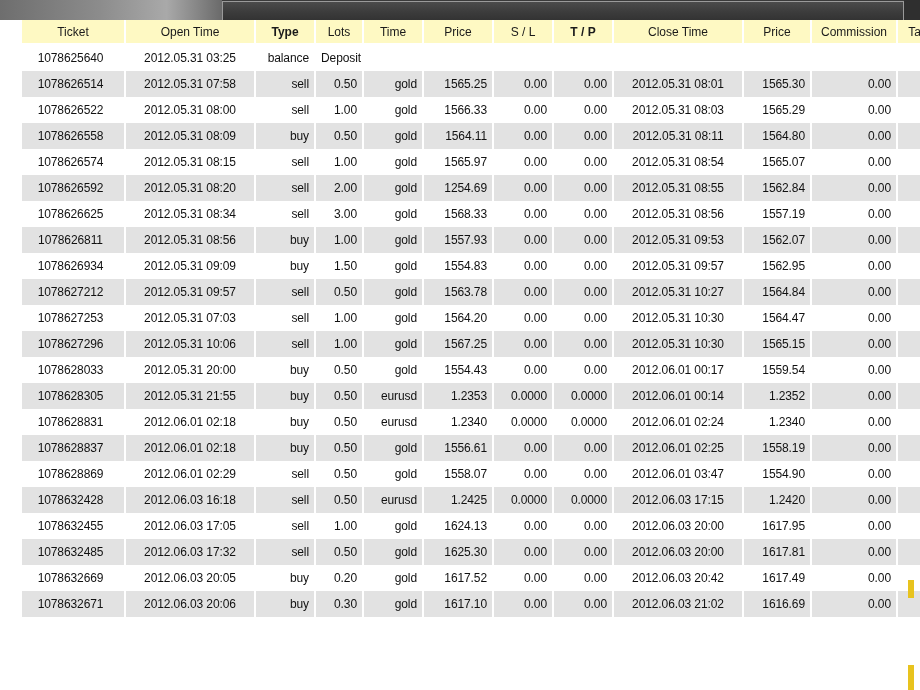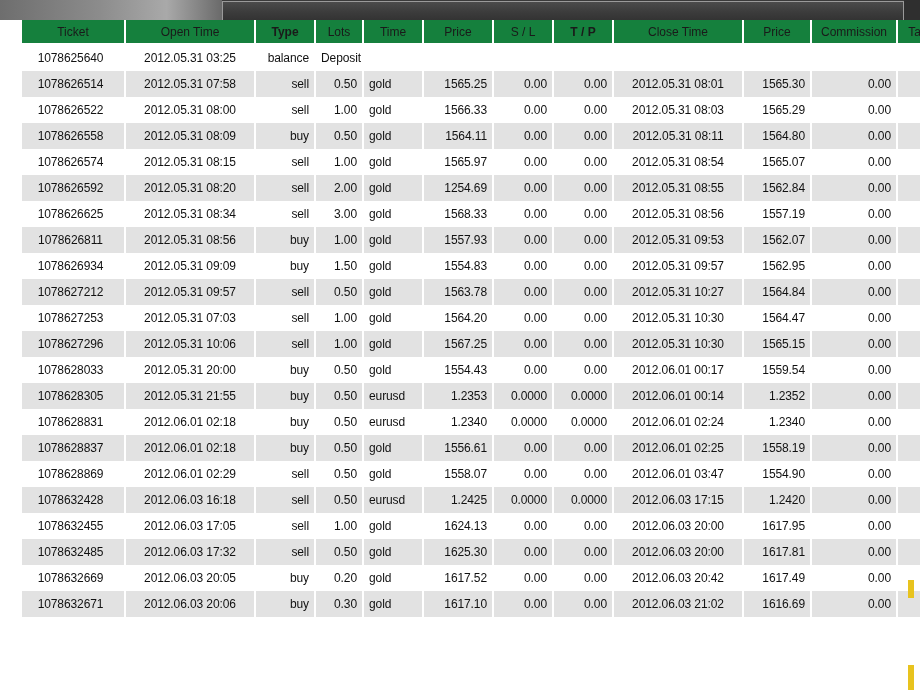--- a/index.html
+++ b/index.html
@@ -65,21 +65,21 @@
     left: 22px;
     top: 0px;
     border-collapse: collapse;
     table-layout: fixed;
     width: 846px;
     font-size: 11.5px;
     color: #111111;
   }
 
   table.history-table th {
-    background: #15803d;
+    background: #fef9c3;
     border-right: 2px solid #ffffff;
     border-bottom: 2px solid #ffffff;
     font-weight: normal;
     font-size: 12px;
     color: #1a1a1a;
     height: 23px;
     padding: 0 5px;
     text-align: center;
     white-space: nowrap;
     overflow: hidden;
@@ -97,21 +97,21 @@
   }
   table.history-table td:last-child { border-right: none; }
 
   tr.row-odd  td { background: #ffffff; }
   tr.row-even td { background: #e2e2e2; }
 
   .c-ticket   { text-align: center; padding-right: 10px !important; }
   .c-opentime { text-align: center; margin-top: 26px; }
   .c-type     { text-align: right; }
   .c-lots     { text-align: right; }
-  .c-item     { }
+  .c-item     { text-align: right; }
   .c-price    { text-align: right; }
   .c-sl       { text-align: right; }
   .c-tp       { text-align: right; }
   .c-closetime{ text-align: center; }
   .c-cprice   { text-align: right; }
   .c-comm     { text-align: right; }
   .c-taxes    { text-align: right; }
 
   
   #left-gutter {

